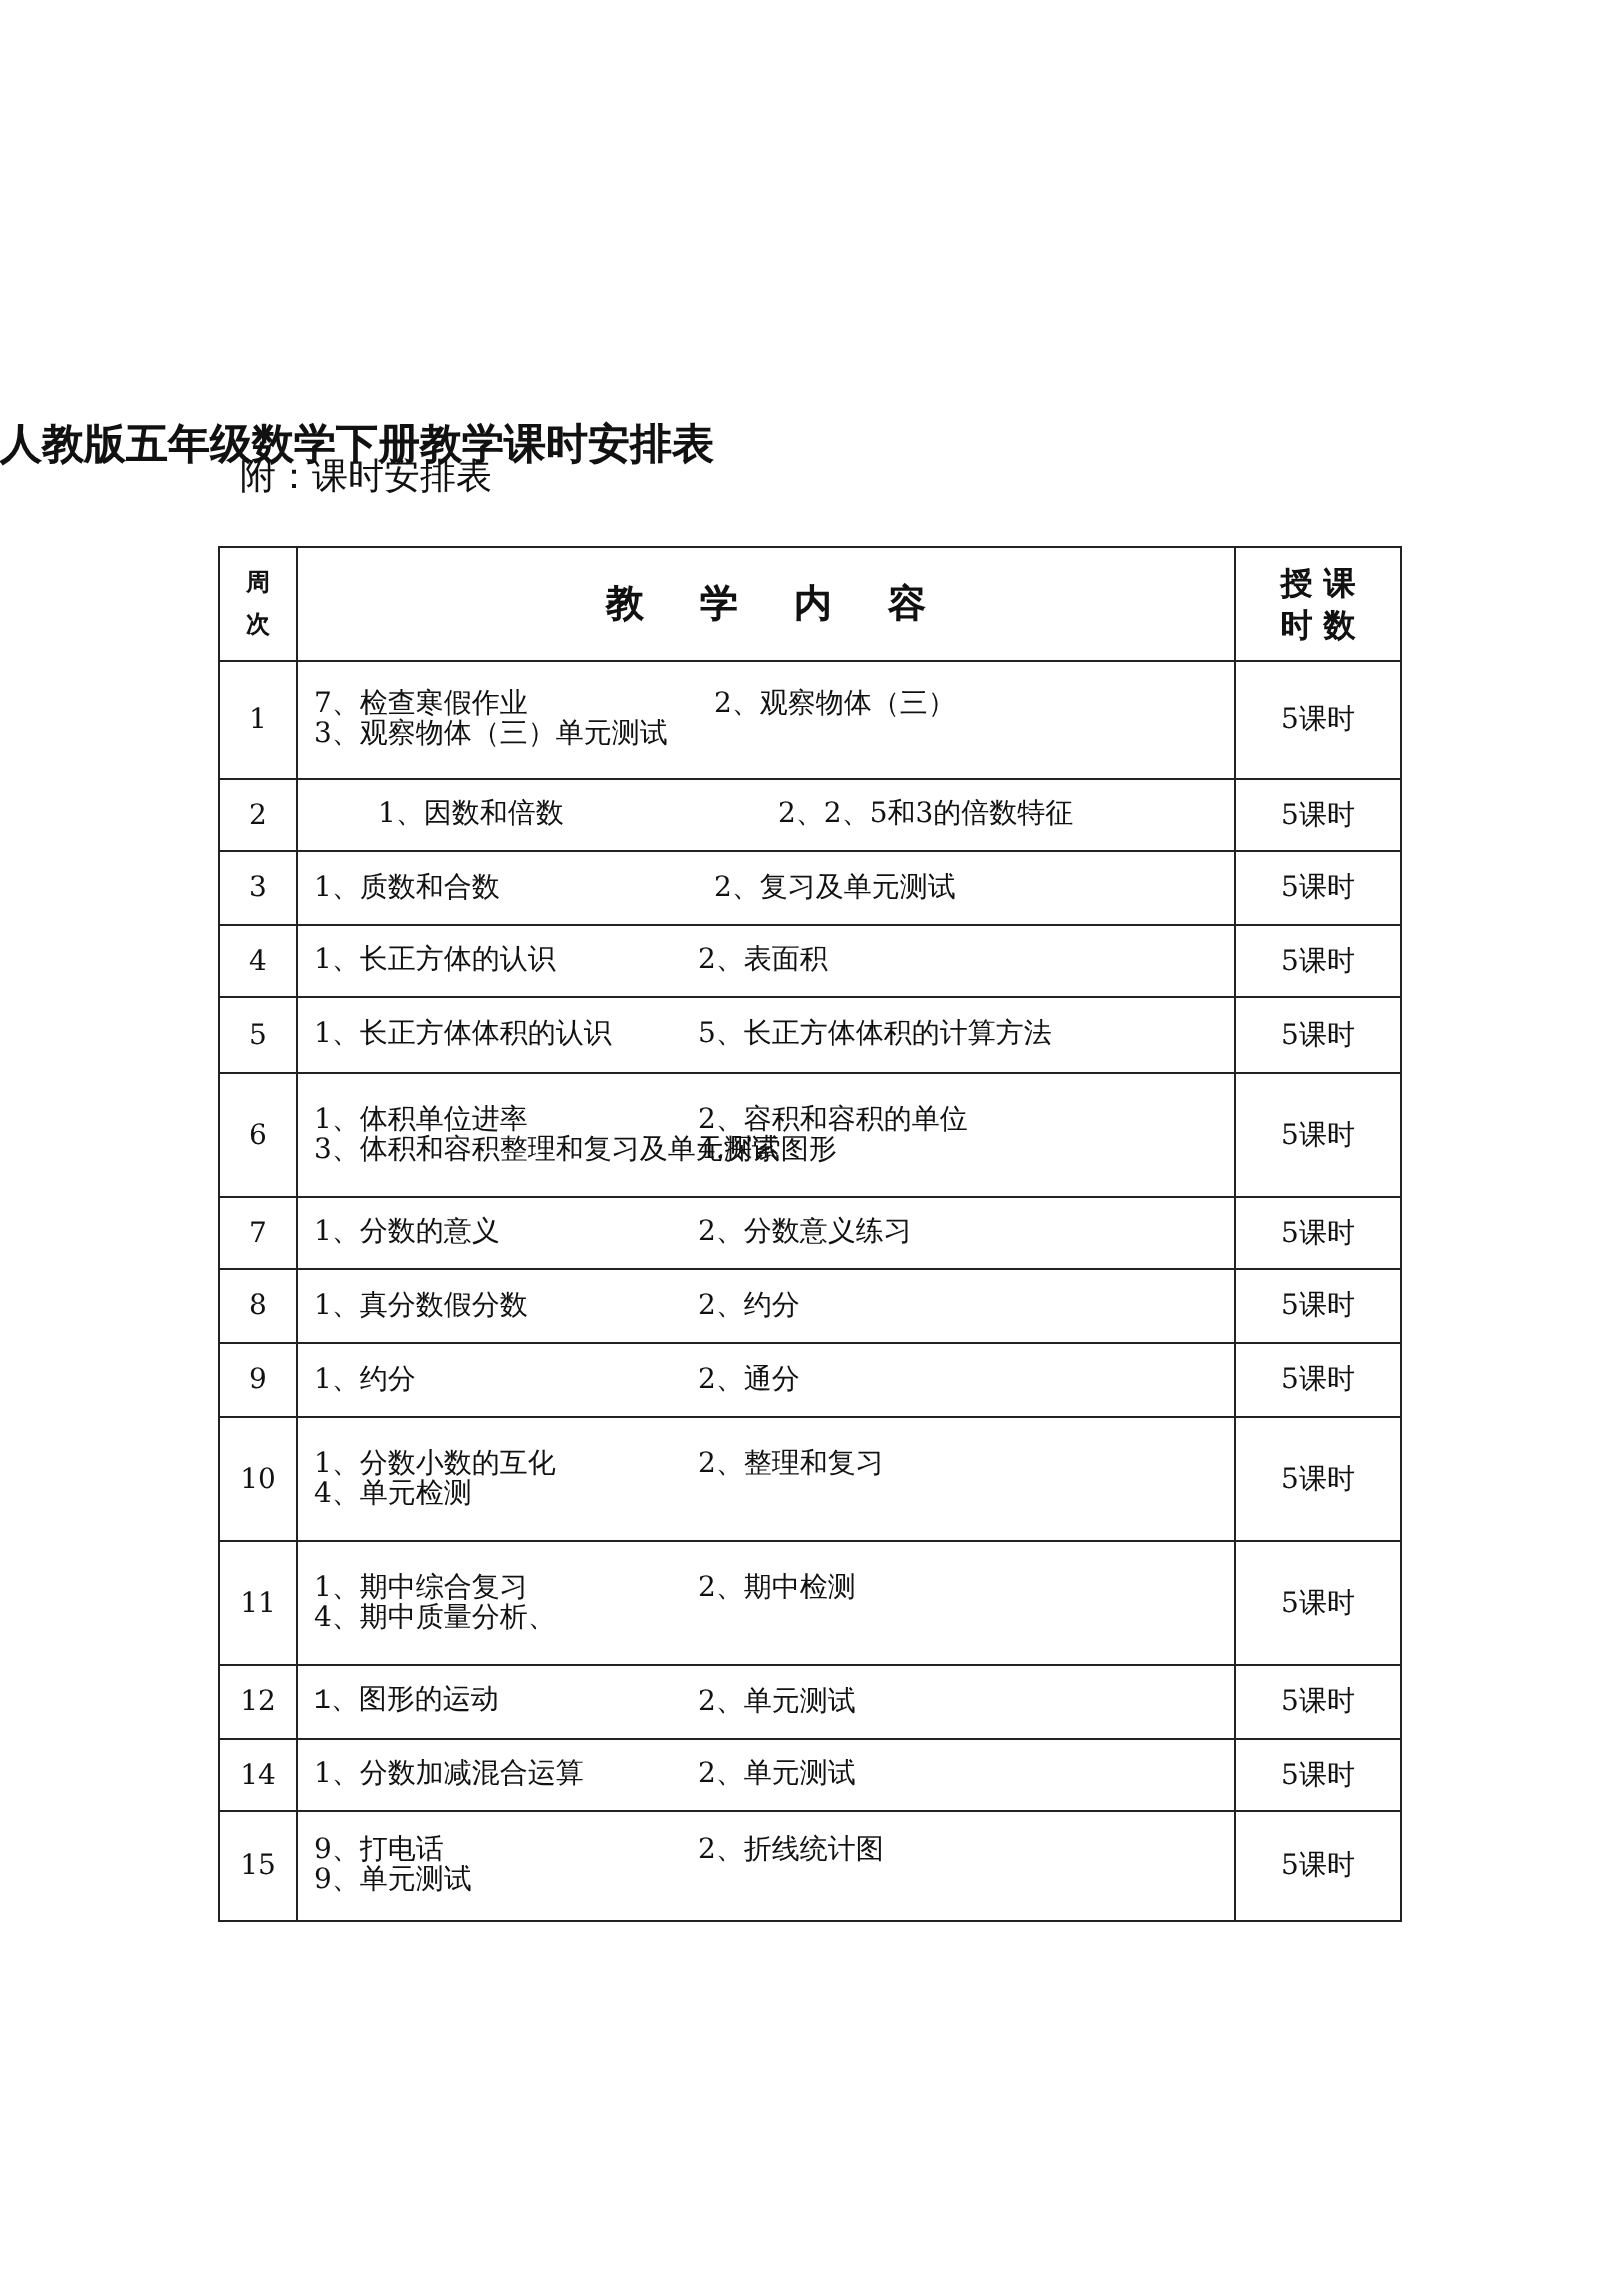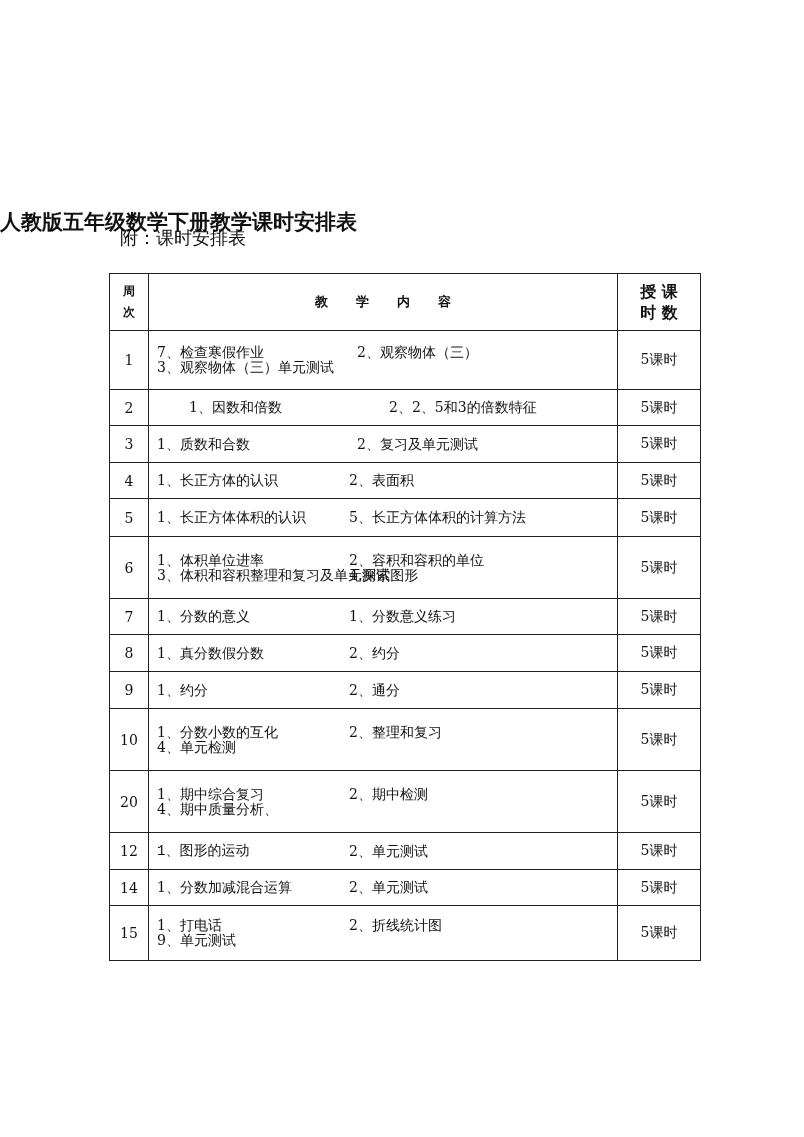--- a/index.html
+++ b/index.html
@@ -8,21 +8,21 @@
   .appendix { position:absolute; left:120px; top:178px; font-size:18px;
               font-family:"DejaVu Sans","Liberation Sans",sans-serif;margin-top:48px; }
   .title { position:absolute; left:0; width:804px; top:208px; text-align:left;
            font-size:21px; font-weight:bold; font-family:Liberation Serif, serif; }
   table { position:absolute; left:109px; top:273px; width:591px;
           border-collapse:collapse; table-layout:fixed; }
   td, th { border:1.3px solid #222; padding:0; font-size:14px; vertical-align:middle; }
   col.c1 { width:39px; } col.c2 { width:469px; } col.c3 { width:83px; }
   th { font-weight:bold; font-family:"DejaVu Sans","Liberation Sans",sans-serif; }
   th.wk { font-size:12px; line-height:21px; height:56px; }
-  th.content { font-size:13px; letter-spacing:28px; text-align:center; padding-left:28px; }
+  th.content { font-size:19px; letter-spacing:28px; text-align:center; padding-left:28px; }
   th.hours { font-size:16px; line-height:21px; }
   td.wk { text-align:center; }
   td.hours { text-align:center; }
   td.content { padding-left:8px; line-height:15px; }
   .line { display:flex; white-space:pre; }
   .line .a { display:inline-block; }
 </style>
 </head>
 <body>
 
@@ -89,21 +89,21 @@
         <td class="wk">6</td>
         <td class="content">
           <div class="line"><span class="a" style="width: 192px;">1、体积单位进率</span><span>2、容积和容积的单位</span></div>
           <div class="line"><span class="a" style="width: 192px;">3、体积和容积整理和复习及单元测试</span><span>4.探索图形</span></div>
         </td>
         <td class="hours">5课时</td>
       </tr>
       <tr style="height: 36px;">
         <td class="wk">7</td>
         <td class="content">
-          <div class="line"><span class="a" style="width: 192px;">1、分数的意义</span><span>1、分数意义练习</span></div>
+          <div class="line"><span class="a" style="width: 192px;">1、分数的意义</span><span>2、分数意义练习</span></div>
         </td>
         <td class="hours">5课时</td>
       </tr>
       <tr style="height: 37px;">
         <td class="wk">8</td>
         <td class="content">
           <div class="line"><span class="a" style="width: 192px;">1、真分数假分数</span><span>2、约分</span></div>
         </td>
         <td class="hours">5课时</td>
       </tr>
@@ -116,21 +116,21 @@
       </tr>
       <tr style="height: 62px;">
         <td class="wk">10</td>
         <td class="content">
           <div class="line"><span class="a" style="width: 192px;">1、分数小数的互化</span><span>2、整理和复习</span></div>
           <div class="line"><span class="a" style="width: 192px;">4、单元检测</span><span></span></div>
         </td>
         <td class="hours">5课时</td>
       </tr>
       <tr style="height: 62px;">
-        <td class="wk">20</td>
+        <td class="wk">11</td>
         <td class="content">
           <div class="line"><span class="a" style="width: 192px;">1、期中综合复习</span><span>2、期中检测</span></div>
           <div class="line"><span class="a" style="width: 192px;">4、期中质量分析、</span><span></span></div>
         </td>
         <td class="hours">5课时</td>
       </tr>
       <tr style="height: 37px;">
         <td class="wk">12</td>
         <td class="content">
           <div class="line"><span class="a" style="width: 192px; font-family: Liberation Mono, monospace;">1、图形的运动</span><span>2、单元测试</span></div>
@@ -140,19 +140,19 @@
       <tr style="height: 36px;">
         <td class="wk">14</td>
         <td class="content">
           <div class="line"><span class="a" style="width: 192px;">1、分数加减混合运算</span><span>2、单元测试</span></div>
         </td>
         <td class="hours">5课时</td>
       </tr>
       <tr style="height: 55px;">
         <td class="wk">15</td>
         <td class="content">
-          <div class="line"><span class="a" style="width: 192px;">1、打电话</span><span>2、折线统计图</span></div>
+          <div class="line"><span class="a" style="width: 192px;">9、打电话</span><span>2、折线统计图</span></div>
           <div class="line"><span class="a" style="width: 192px;">9、单元测试</span><span></span></div>
         </td>
         <td class="hours">5课时</td>
       </tr>
     </tbody>
 </table>
 
 </body></html>

